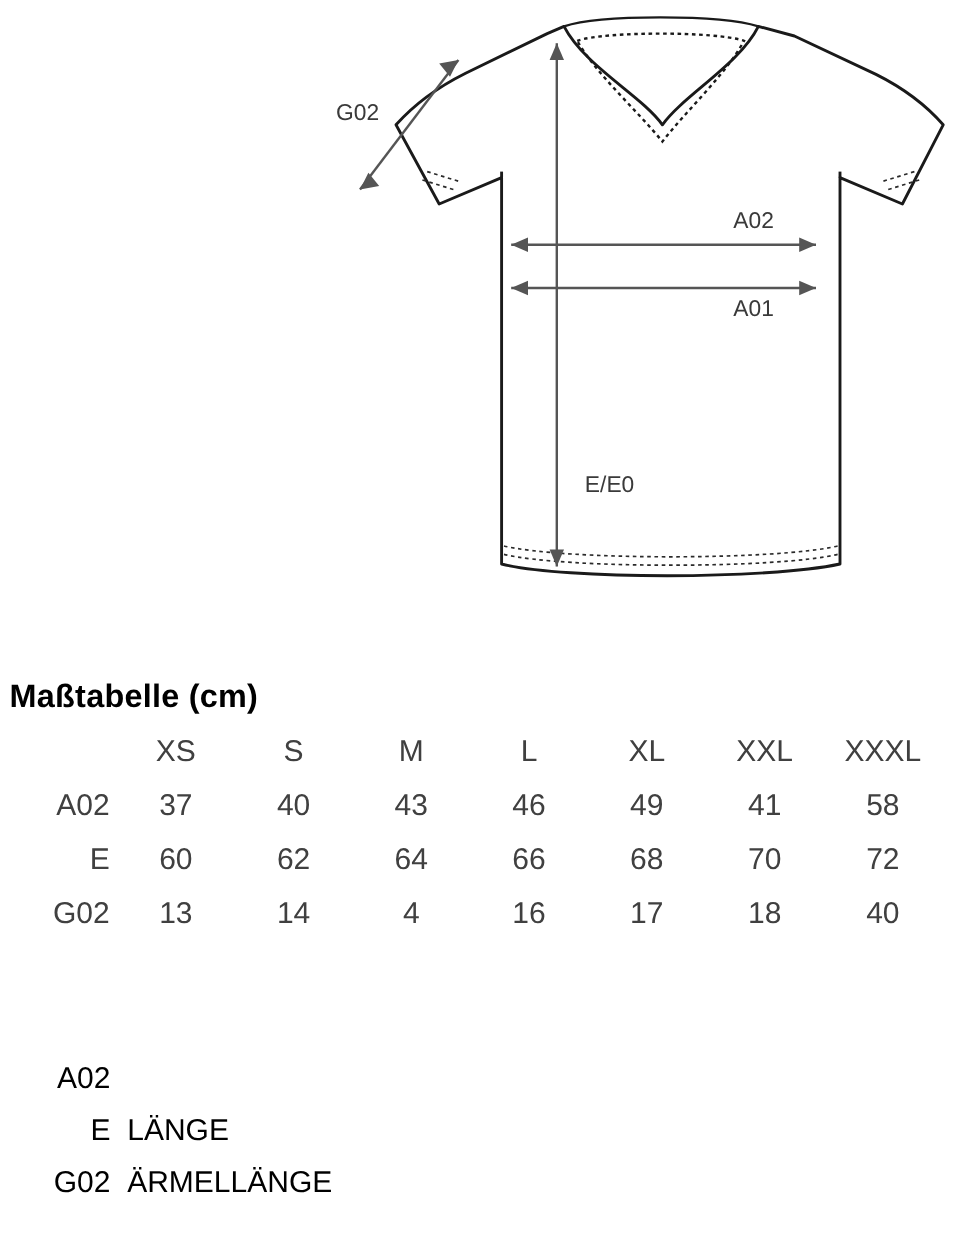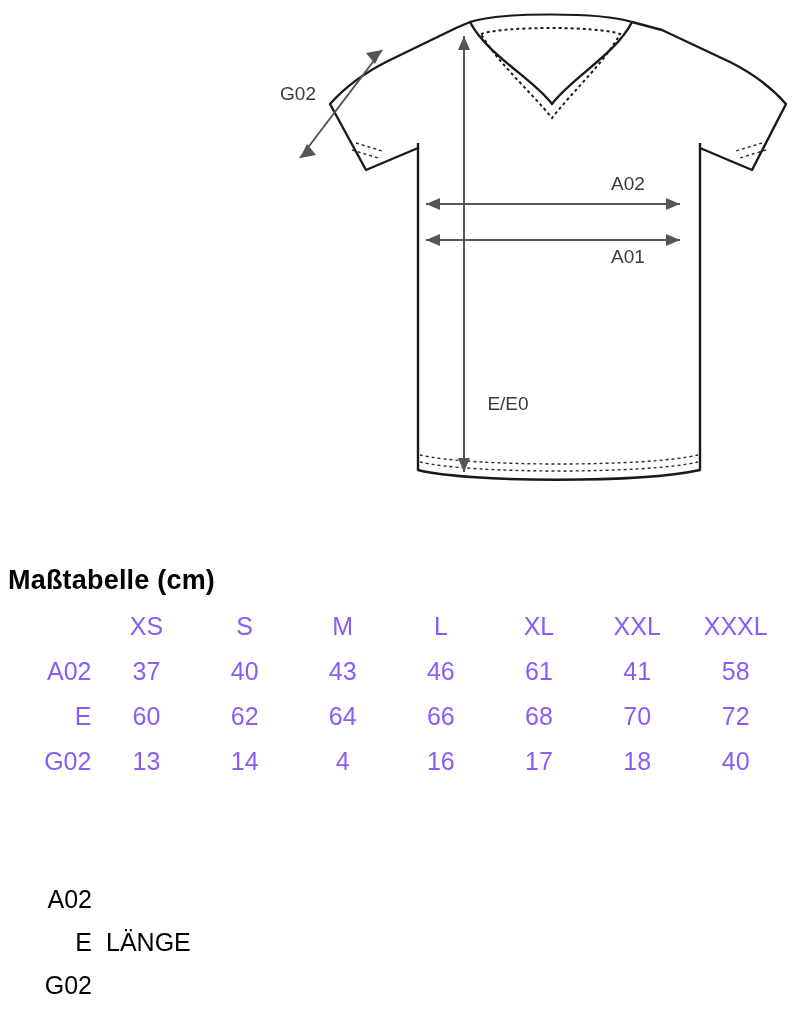--- a/index.html
+++ b/index.html
@@ -50,21 +50,21 @@
     border-collapse: collapse;
     width: 785px;
     margin-left: 0;
   }
   table.size-table th,
   table.size-table td {
     font-size: 25px;
     font-weight: normal;
     padding: 8px 0;
     text-align: center;
-    color: #8b5cf6;
+    color: #404040;
     margin-top: 17px;
   }
   table.size-table th.rowhead,
   table.size-table td.rowhead {
     width: 92px;
     text-align: right;
     padding-right: 6px;
   }
   table.size-table th.sizecol,
   table.size-table td.sizecol {
@@ -184,21 +184,21 @@
         <th class="sizecol">XXXL</th>
       </tr>
     </thead>
     <tbody>
       <tr>
         <td class="rowhead">A02</td>
         <td class="sizecol">37</td>
         <td class="sizecol">40</td>
         <td class="sizecol">43</td>
         <td class="sizecol">46</td>
-        <td class="sizecol">61</td>
+        <td class="sizecol">49</td>
         <td class="sizecol">41</td>
         <td class="sizecol">58</td>
       </tr>
       <tr>
         <td class="rowhead">E</td>
         <td class="sizecol">60</td>
         <td class="sizecol">62</td>
         <td class="sizecol">64</td>
         <td class="sizecol">66</td>
         <td class="sizecol">68</td>
@@ -222,14 +222,15 @@
 <div id="legend">
   <div class="legend-row">
     <div class="legend-code">A02</div>
   </div>
   <div class="legend-row">
     <div class="legend-code">E</div>
     <div class="legend-text">LÄNGE</div>
   </div>
   <div class="legend-row">
     <div class="legend-code">G02</div>
+    <div class="legend-text">ÄRMELLÄNGE</div>
   </div>
 </div>
 
 </body></html>

